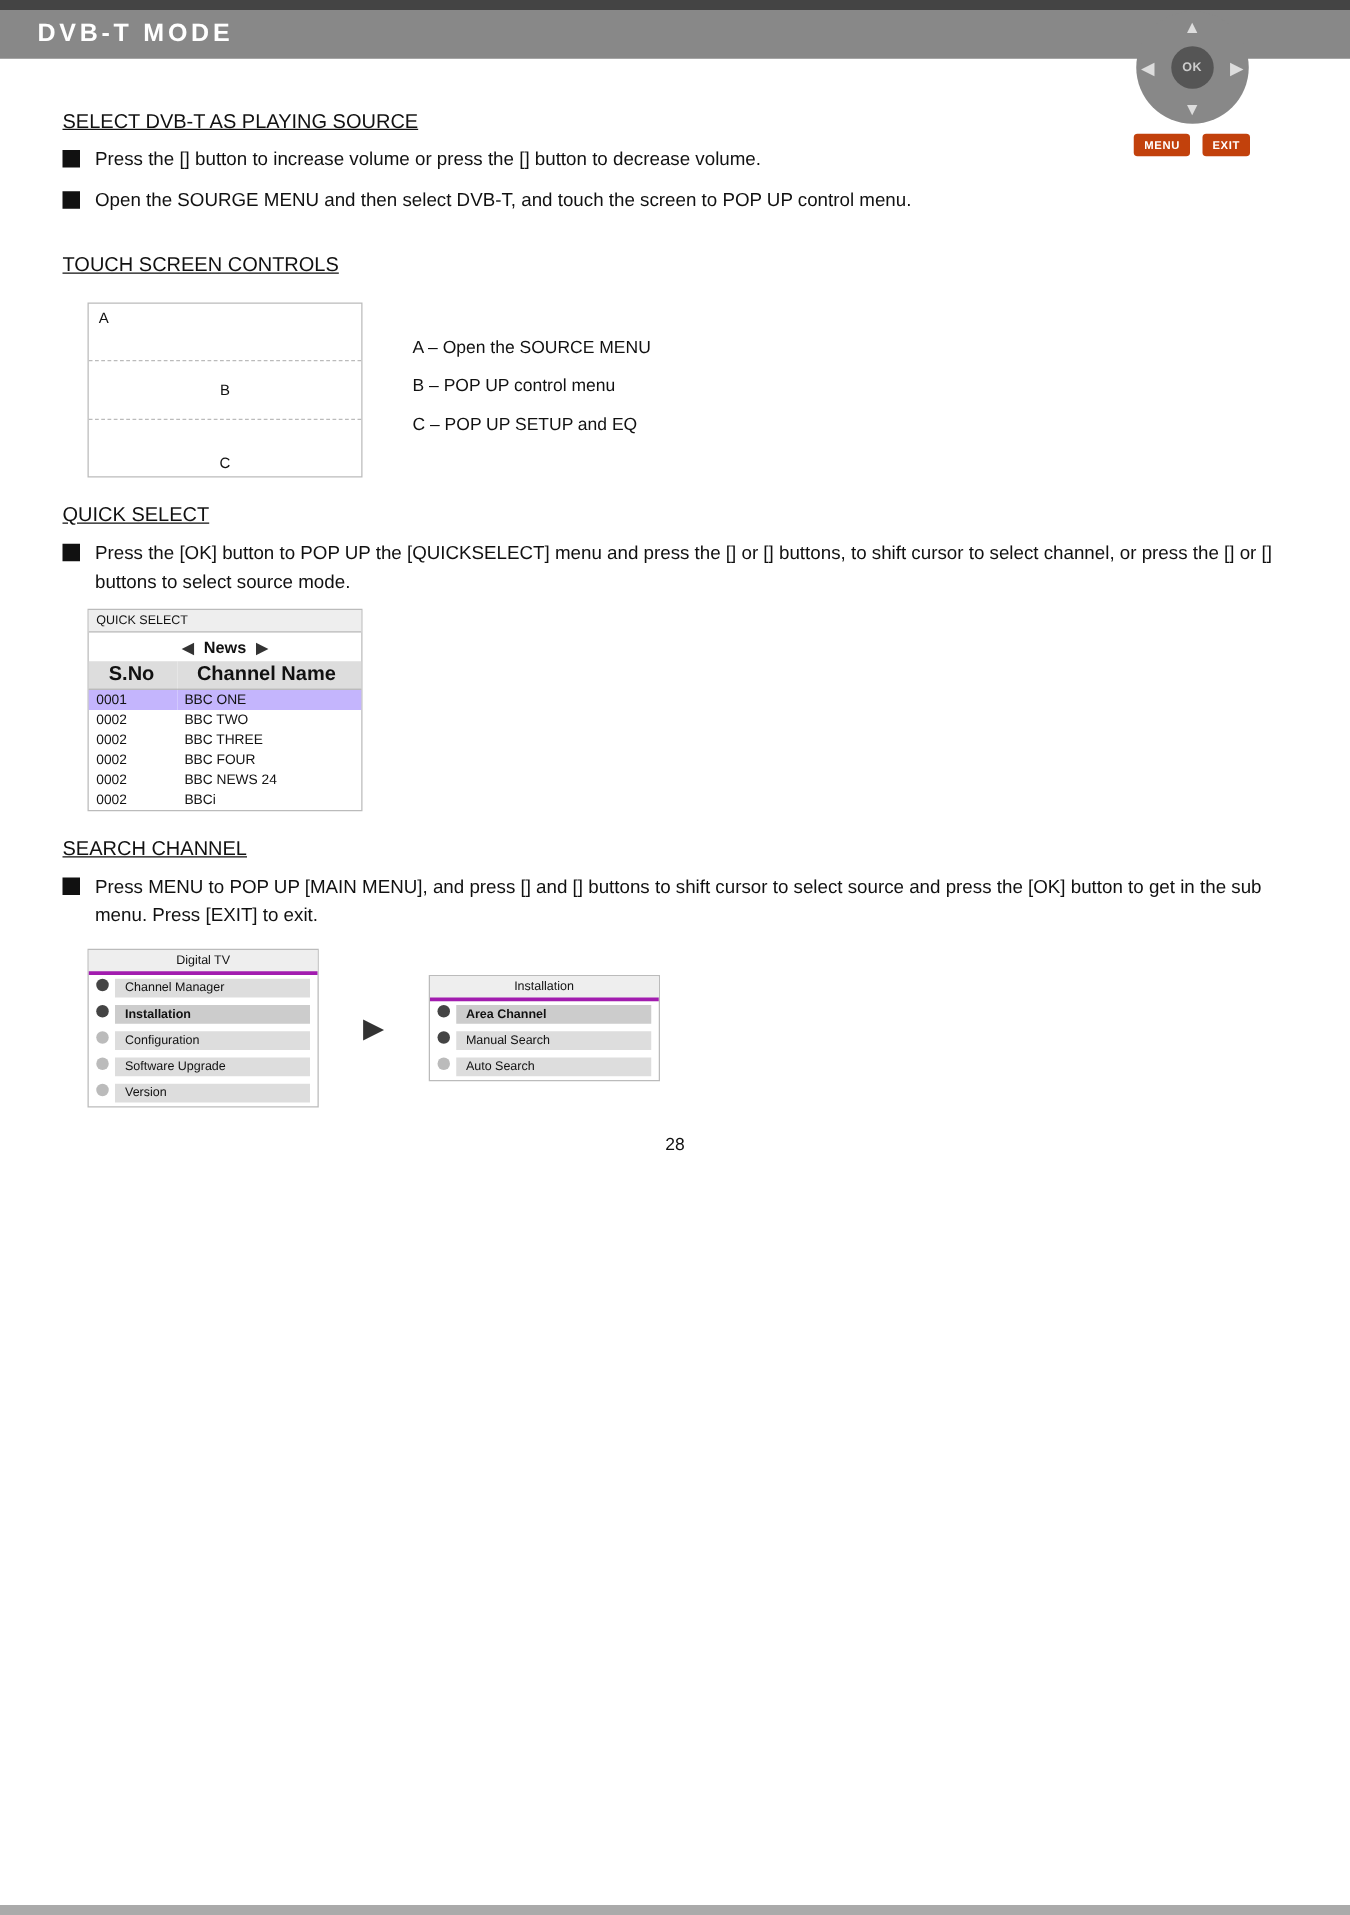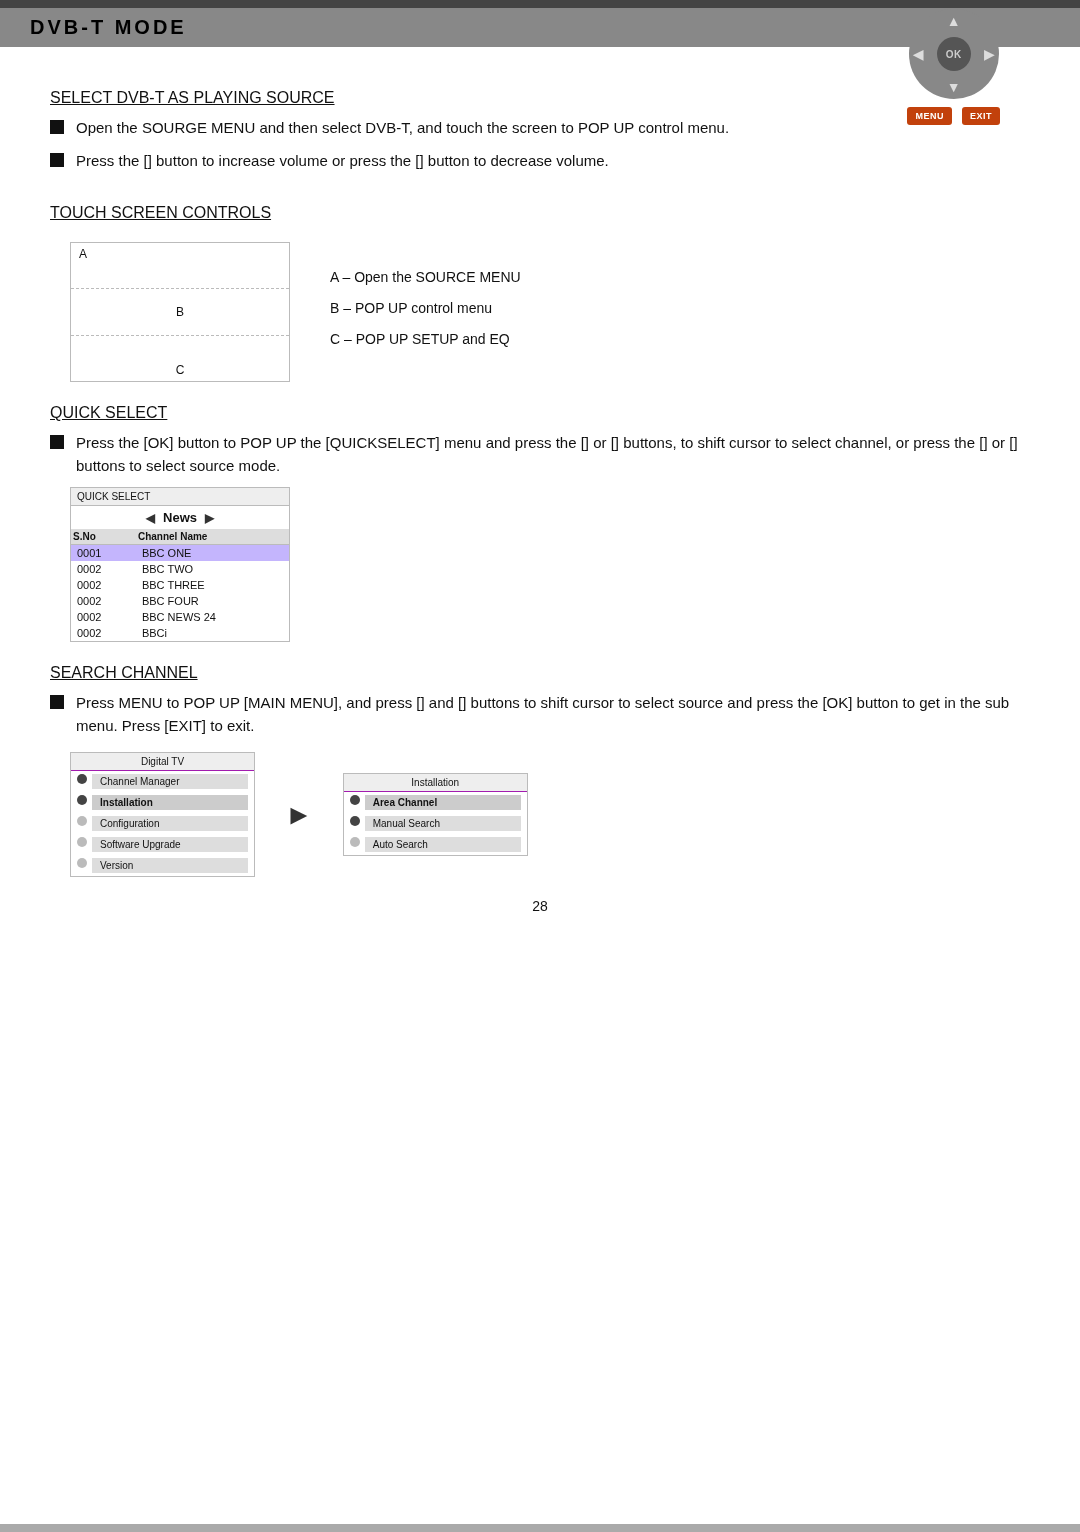--- a/index.html
+++ b/index.html
@@ -30,21 +30,21 @@
       left: 0;
     }
 
     
     .header-banner {
       background: #888;
       padding: 8px 30px;
       margin: 0;
     }
     .header-banner h1 {
-      color: #000000;
+      color: #ffffff;
       font-size: 20px;
       font-weight: 900;
       letter-spacing: 3px;
       text-transform: uppercase;
     }
 
     .main-content {
       padding: 20px 50px 60px 50px;
     }
 
@@ -219,23 +219,23 @@
       font-size: 12px;
       color: #333;
     }
     .qs-table {
       width: 100%;
       border-collapse: collapse;
     }
     .qs-table th {
       background: #ddd;
       border-bottom: 1px solid #bbb;
-      padding: 2px 2px;
+      padding: 2px 16px;
       text-align: left;
-      font-size: 10px;
+      font-size: 16px;
     }
     .qs-table td {
       padding: 2px 6px;
       font-size: 11px;
     }
     .qs-table tr:first-child td {
       background: #c4b5fd;
     }
 
     
@@ -246,21 +246,21 @@
       margin-left: 20px;
       margin-top: 15px;
     }
     .menu-box {
       border: 1px solid #bbb;
       width: 185px;
       font-size: 10px;
     }
     .menu-box-title {
       background: #eee;
-      border-bottom: 1px solid #a21caf;
+      border-bottom: 3px solid #a21caf;
       padding: 3px 8px;
       font-size: 10px;
       text-align: center;
     }
     .menu-item {
       display: flex;
       padding: 3px 6px;
       gap: 5px;
     }
     .menu-dot {
@@ -320,25 +320,25 @@
           <div class="remote-btn">MENU</div>
           <div class="remote-btn">EXIT</div>
         </div>
       </div>
     </div>
 
     <p class="section-title">SELECT DVB-T AS PLAYING SOURCE</p>
 
     <div class="bullet-item">
       <div class="bullet-square"></div>
-      <span class="bullet-text">Open the SOURGE MENU and then select DVB-T, and touch the screen to POP UP control menu.</span>
+      <span class="bullet-text">Press the [] button to increase volume or press the [] button to decrease volume.</span>
     </div>
     <div class="bullet-item">
       <div class="bullet-square"></div>
-      <span class="bullet-text">Press the [] button to increase volume or press the [] button to decrease volume.</span>
+      <span class="bullet-text">Open the SOURGE MENU and then select DVB-T, and touch the screen to POP UP control menu.</span>
     </div>
   </div>
 
   <div class="section clearfix">
     <p class="section-title">TOUCH SCREEN CONTROLS</p>
 
     <div style="display:flex; align-items:flex-start; margin-top:10px;">
       <div class="touch-diagram">
         <div class="zone-a">
           <span>A</span>

